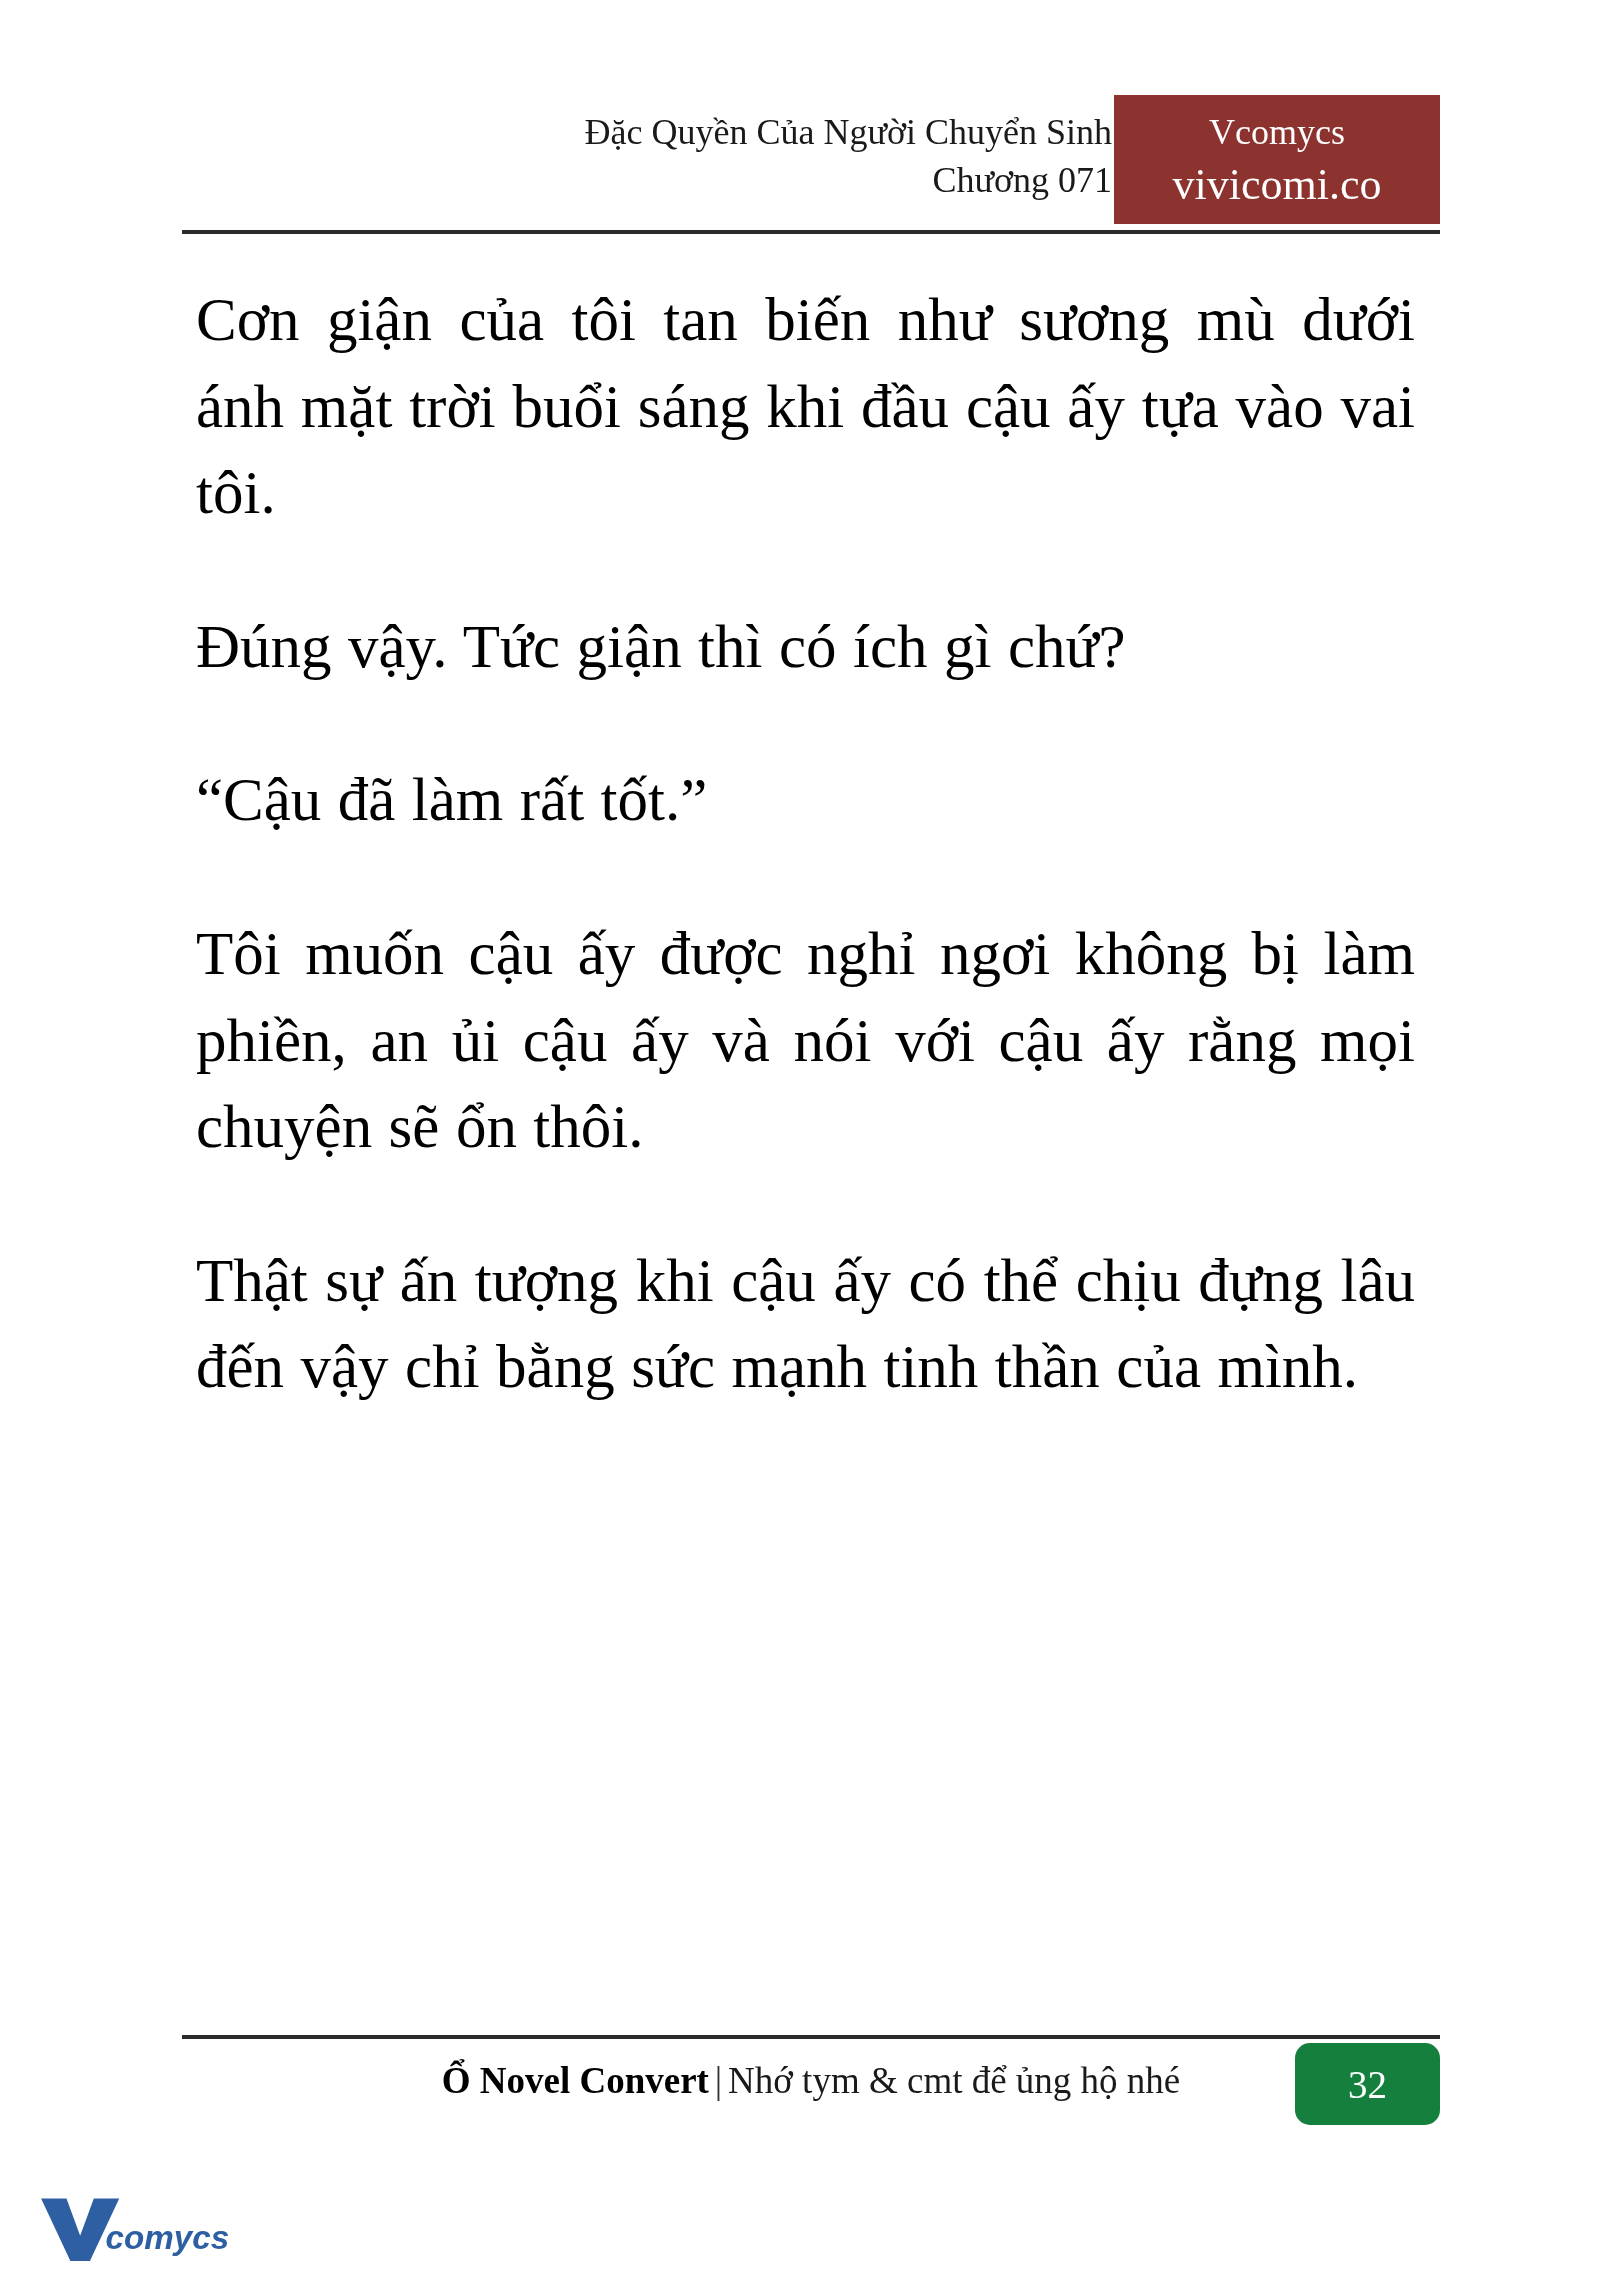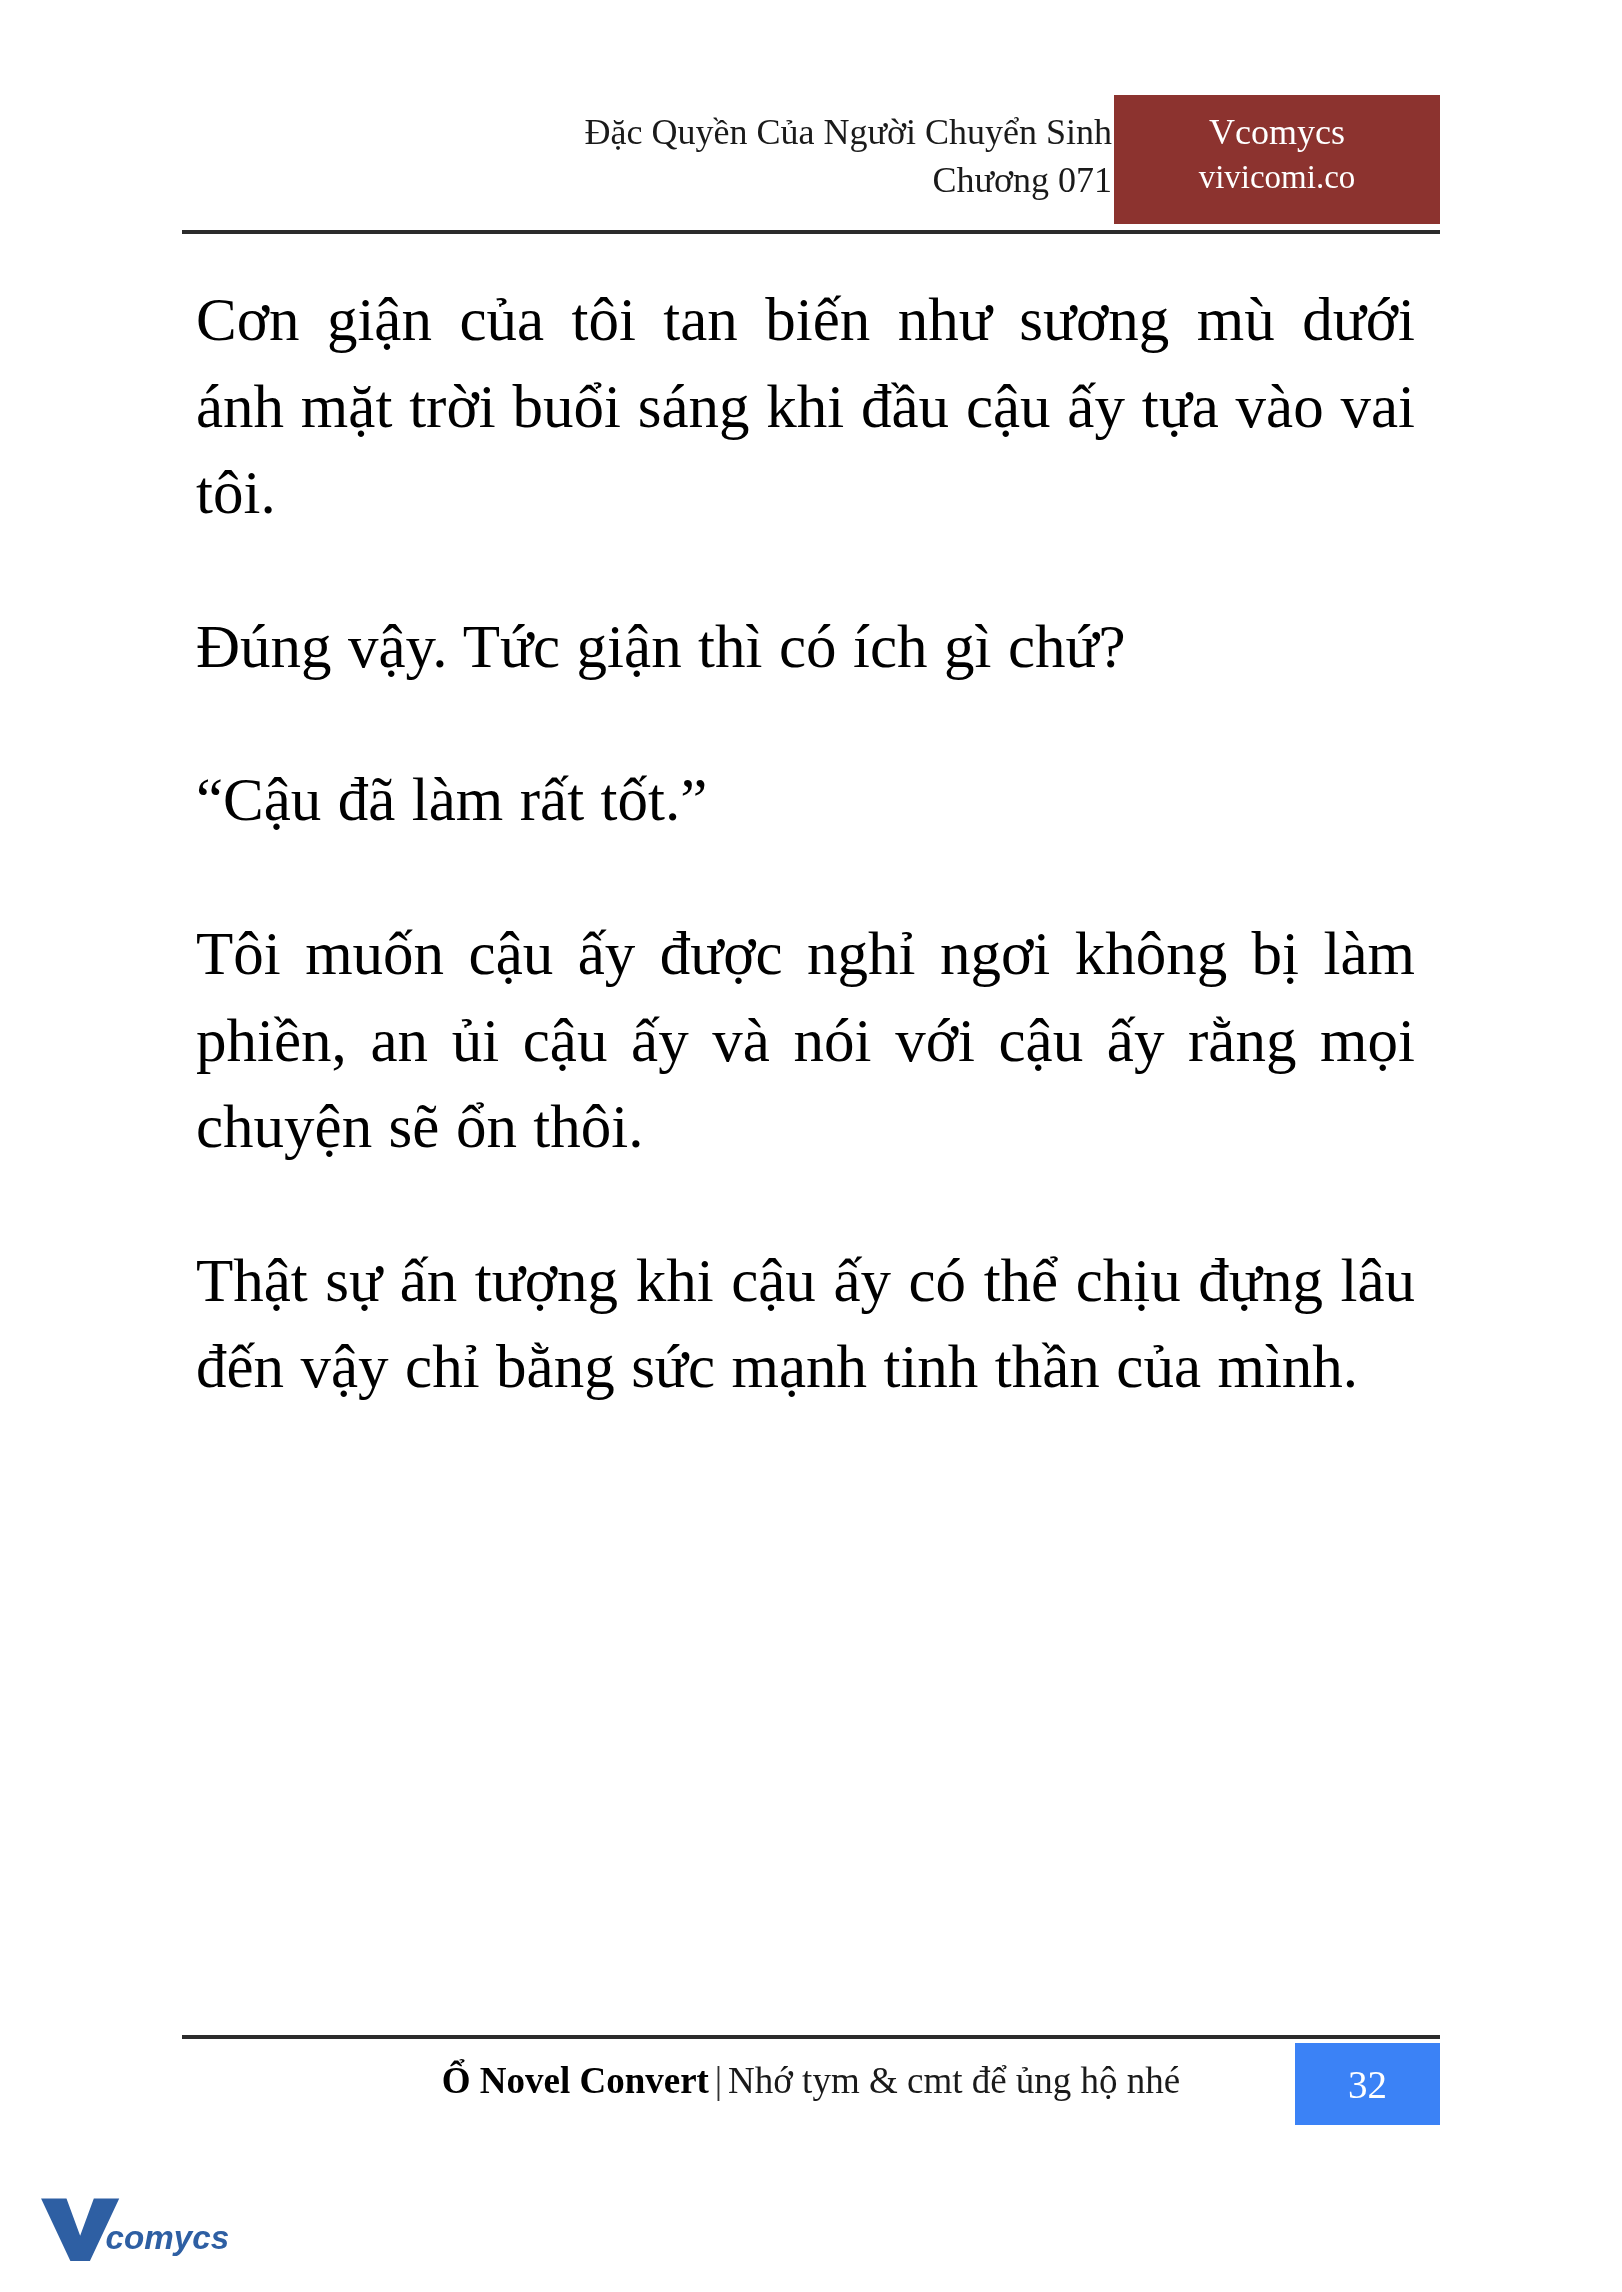--- a/index.html
+++ b/index.html
@@ -54,21 +54,21 @@
     color: #ffffff;
     text-align: center;
     box-sizing: border-box;
     padding-top: 13.7px;
   }
   .header-badge .badge-line-1 {
     font-size: 36px;
     line-height: 1.32;
   }
   .header-badge .badge-line-2 {
-    font-size: 33px;
+    font-size: 44px;
     line-height: 1.32;
   }
 
   .header-rule {
     position: absolute;
     left: 182px;
     top: 230px;
     width: 1258px;
     height: 3.9px;
     background: #2b2b2b;
@@ -127,26 +127,27 @@
   }
   .footer-note {
     color: #1a1a1a;
   }
   .page-number-box {
     position: absolute;
     right: 0;
     top: -5.9px;
     width: 145px;
     height: 82px;
-    background: #3b82f6;
+    background: #15803d;
     color: #ffffff;
     font-size: 39px;
     display: flex;
     align-items: center;
     justify-content: center;
+    border-radius: 15px;
   }
 
   
   .watermark {
     position: absolute;
     left: 37px;
     top: 2181px;
     width: 225px;
     height: 84px;
   }

